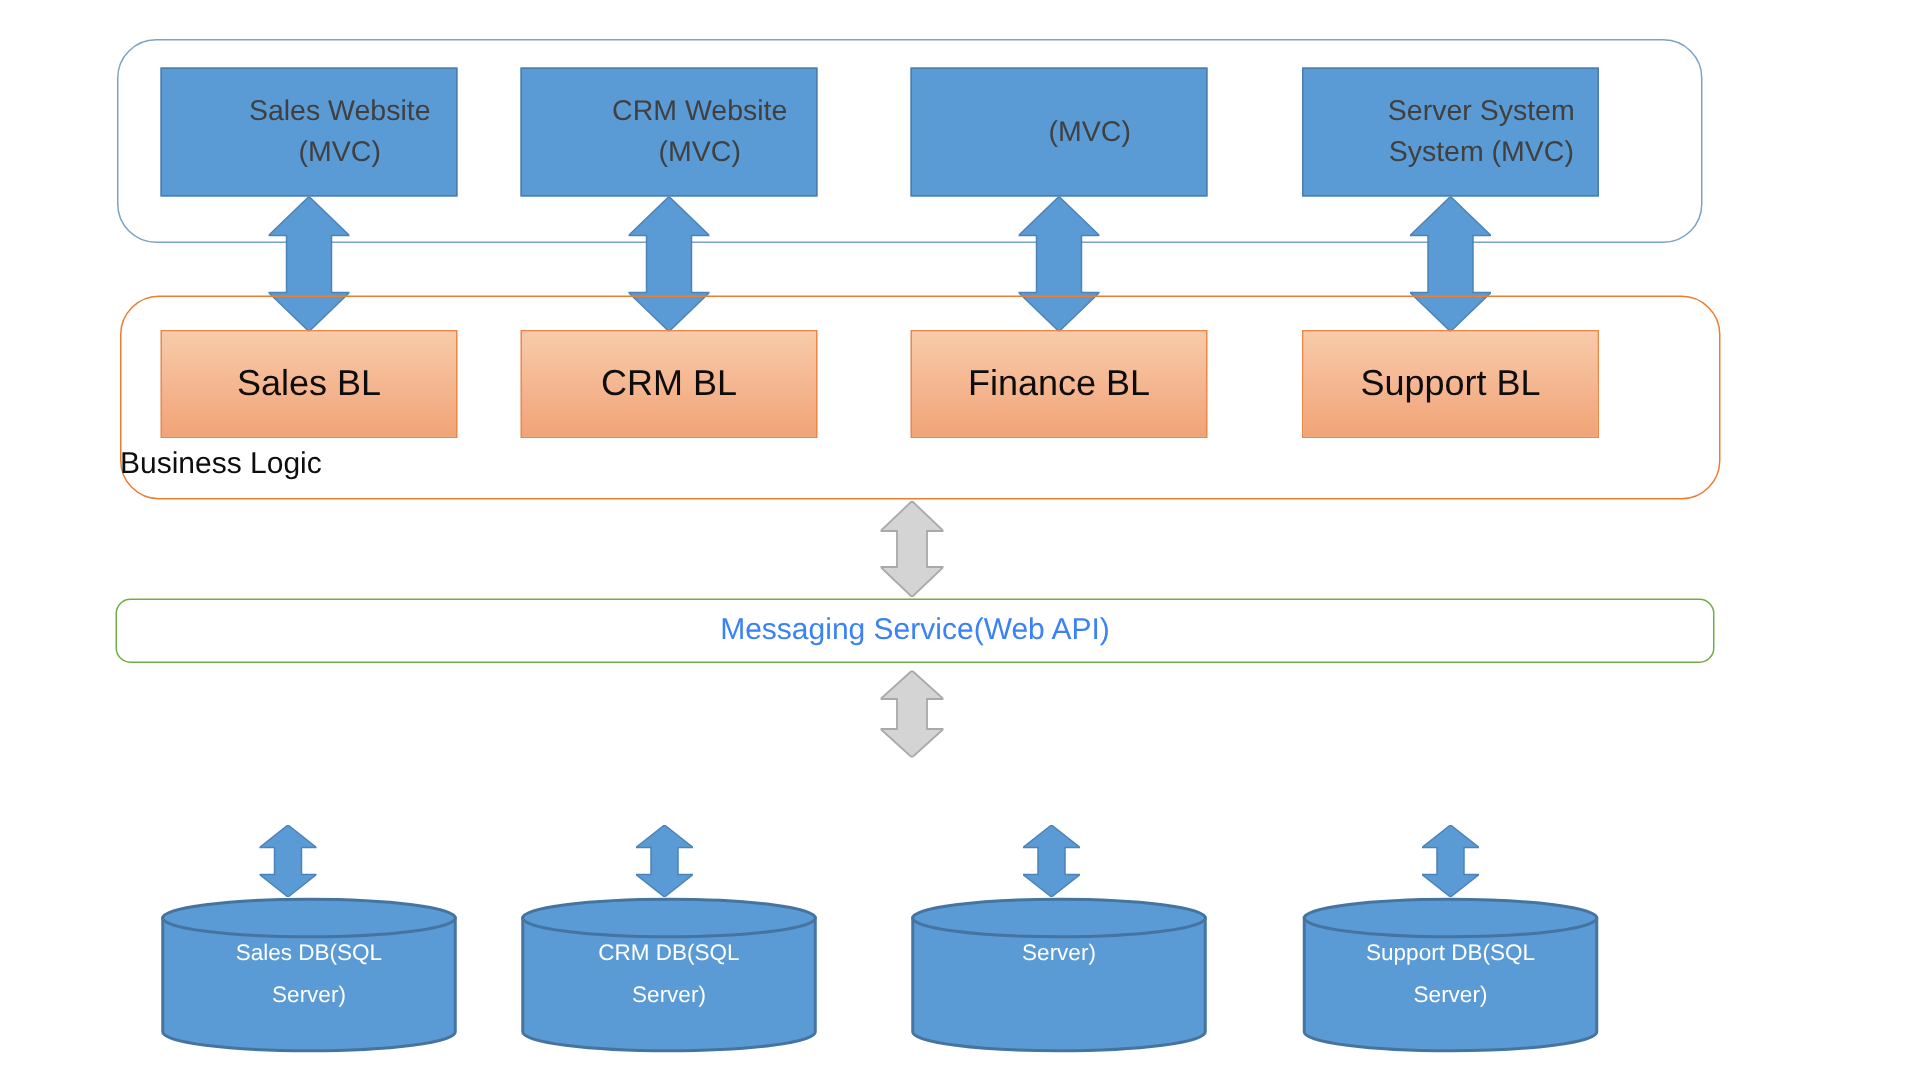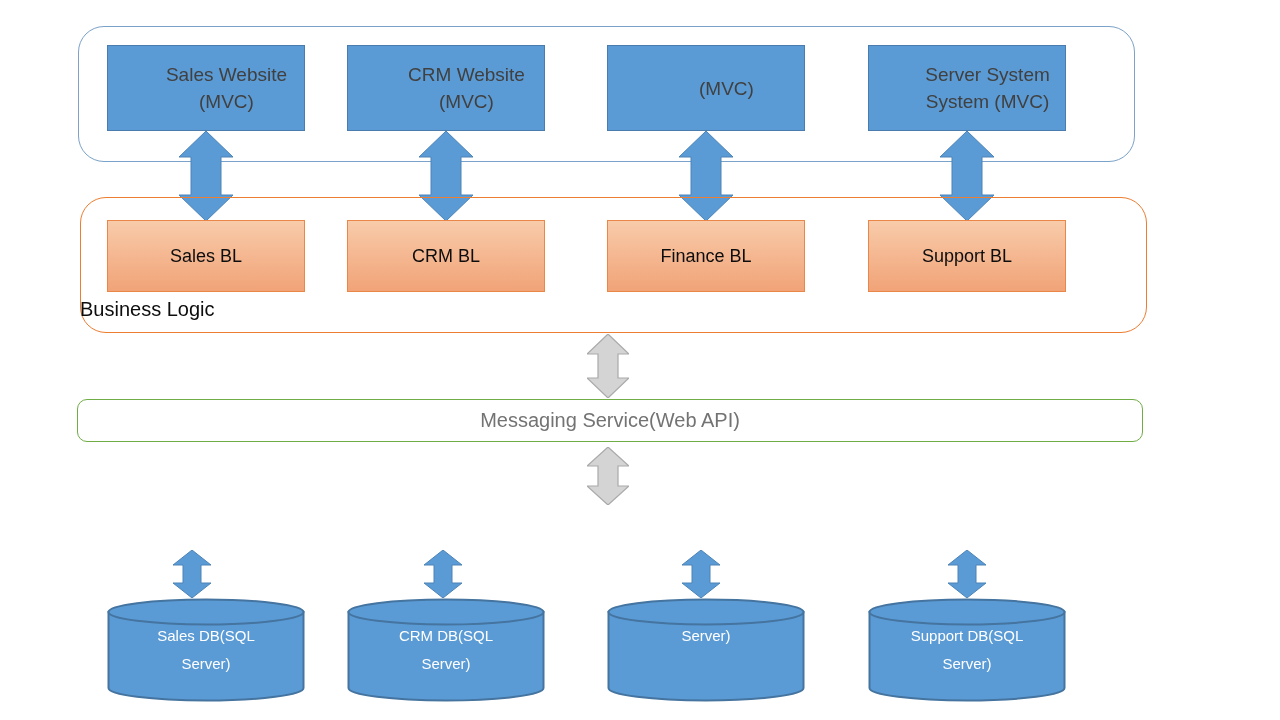--- a/index.html
+++ b/index.html
@@ -15,30 +15,30 @@
   .web-box {
     position:absolute; top:45px; width:198px; height:86px;
     background:#5B9BD5; border:1.5px solid #4A7CAE; color:#404040;
     display:flex; flex-direction:column; justify-content:center; align-items:center;
     font-size:19px; line-height:27px; text-align:center;padding-left:41px;
   }
   .bl-box {
     position:absolute; top:220px; width:198px; height:72px;
     background:linear-gradient(#F8CBAA,#F1A377); border:1px solid #E98648; color:#0d0d0d;
     display:flex; justify-content:center; align-items:center;
-    font-size:18px; text-align:center;
+    font-size:24px; text-align:center;
   }
   .business-label {
     position:absolute; left:80px; top:298px; width:1067px;
     font-size:20px; color:#0d0d0d;
   }
   .green-bar {
     position:absolute; height:43px; border:1.4px solid #70AD47; border-radius:10px;
     display:flex; justify-content:center; align-items:center;
-    font-size:20px; color:#737373; background:#ffffff;
+    font-size:20px; color:#3b82f6; background:#ffffff;
   }
   .bar-messaging { left:77px; top:399px; width:1066px; }
   .bar-datatier  { left:71px; top:505px; width:1072px; }
   .arrow { position:absolute; }
   .cyl-wrap { position:absolute; top:598px; width:198px; height:104px; }
   .cyl-label {
     position:absolute; left:0; top:24px; width:198px;
     color:#ffffff; font-size:15px; line-height:28px; text-align:center;
   }
 </style>

